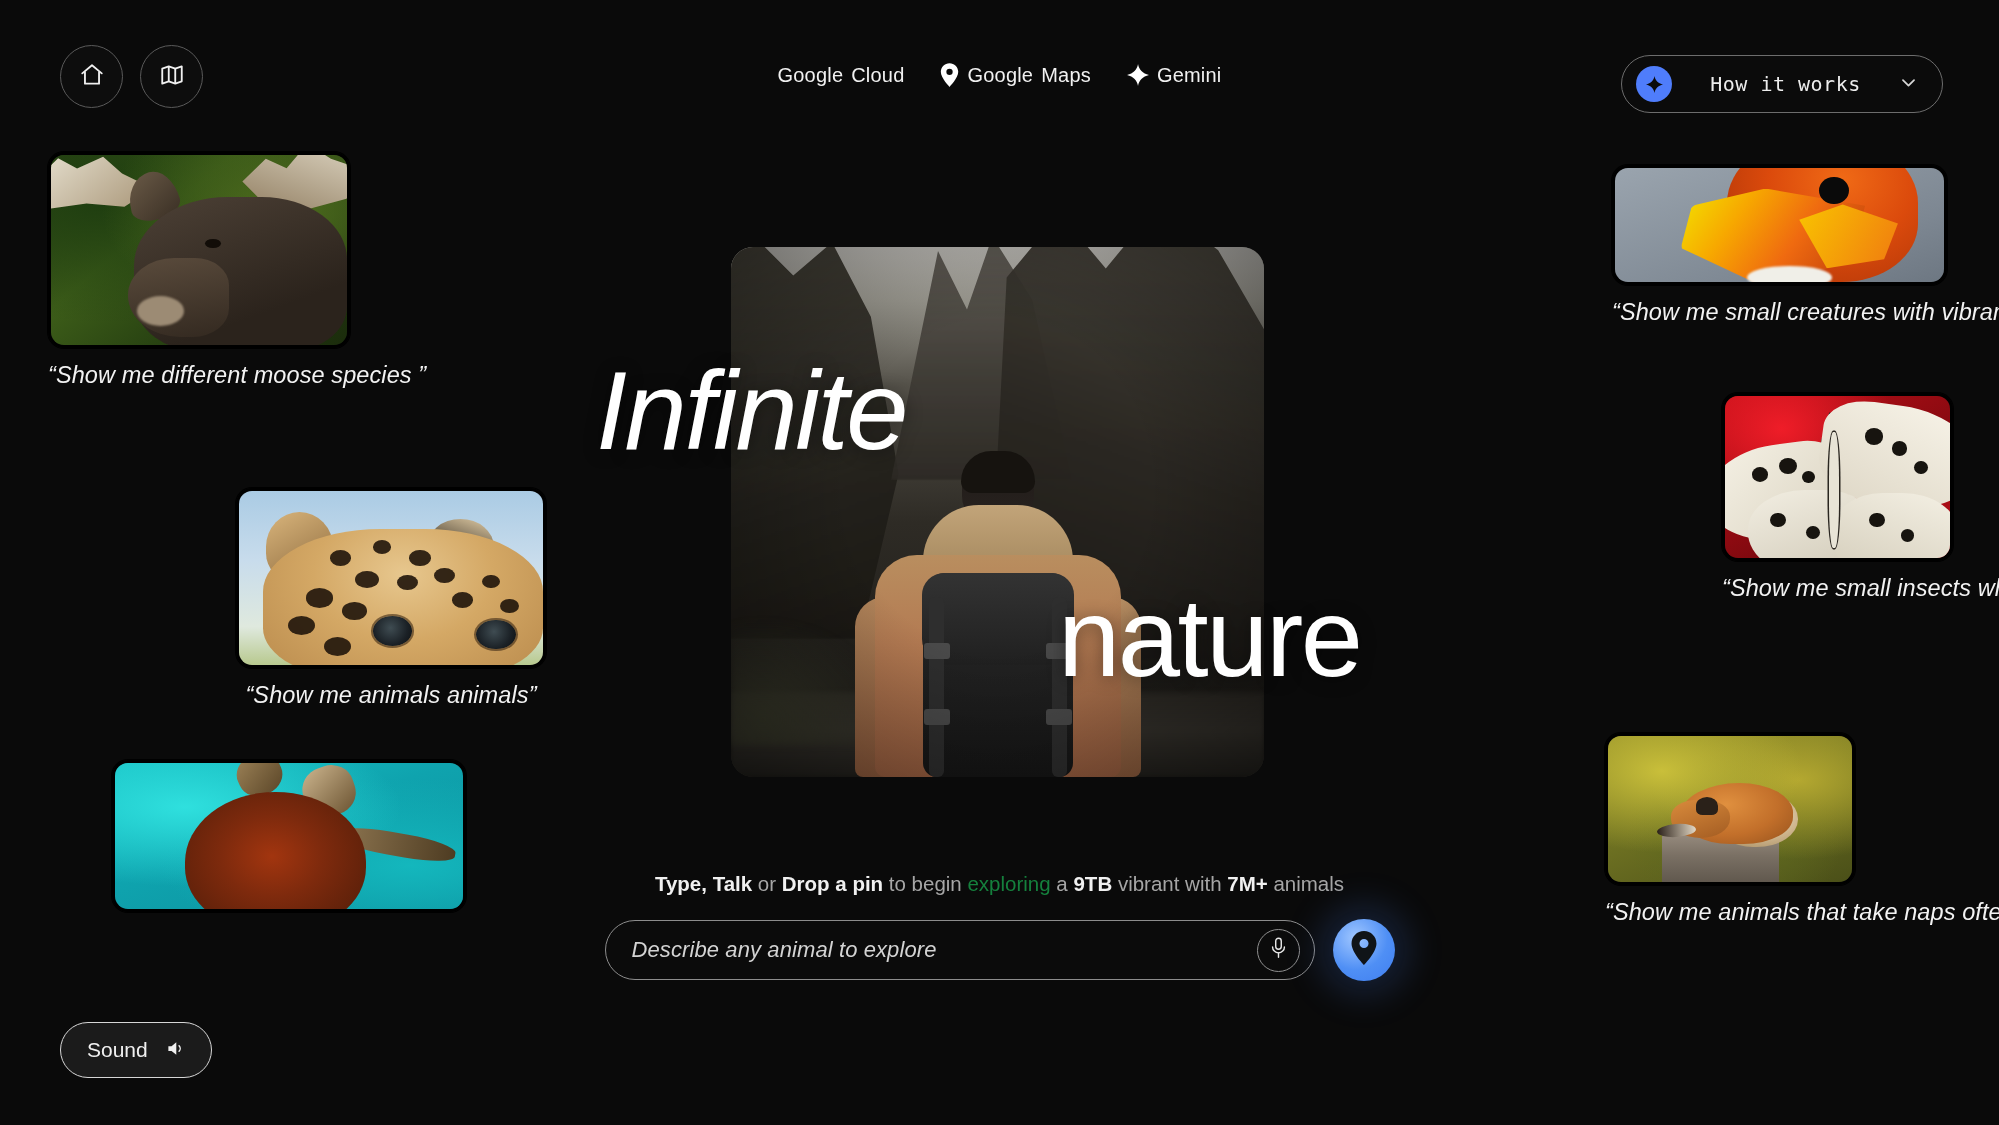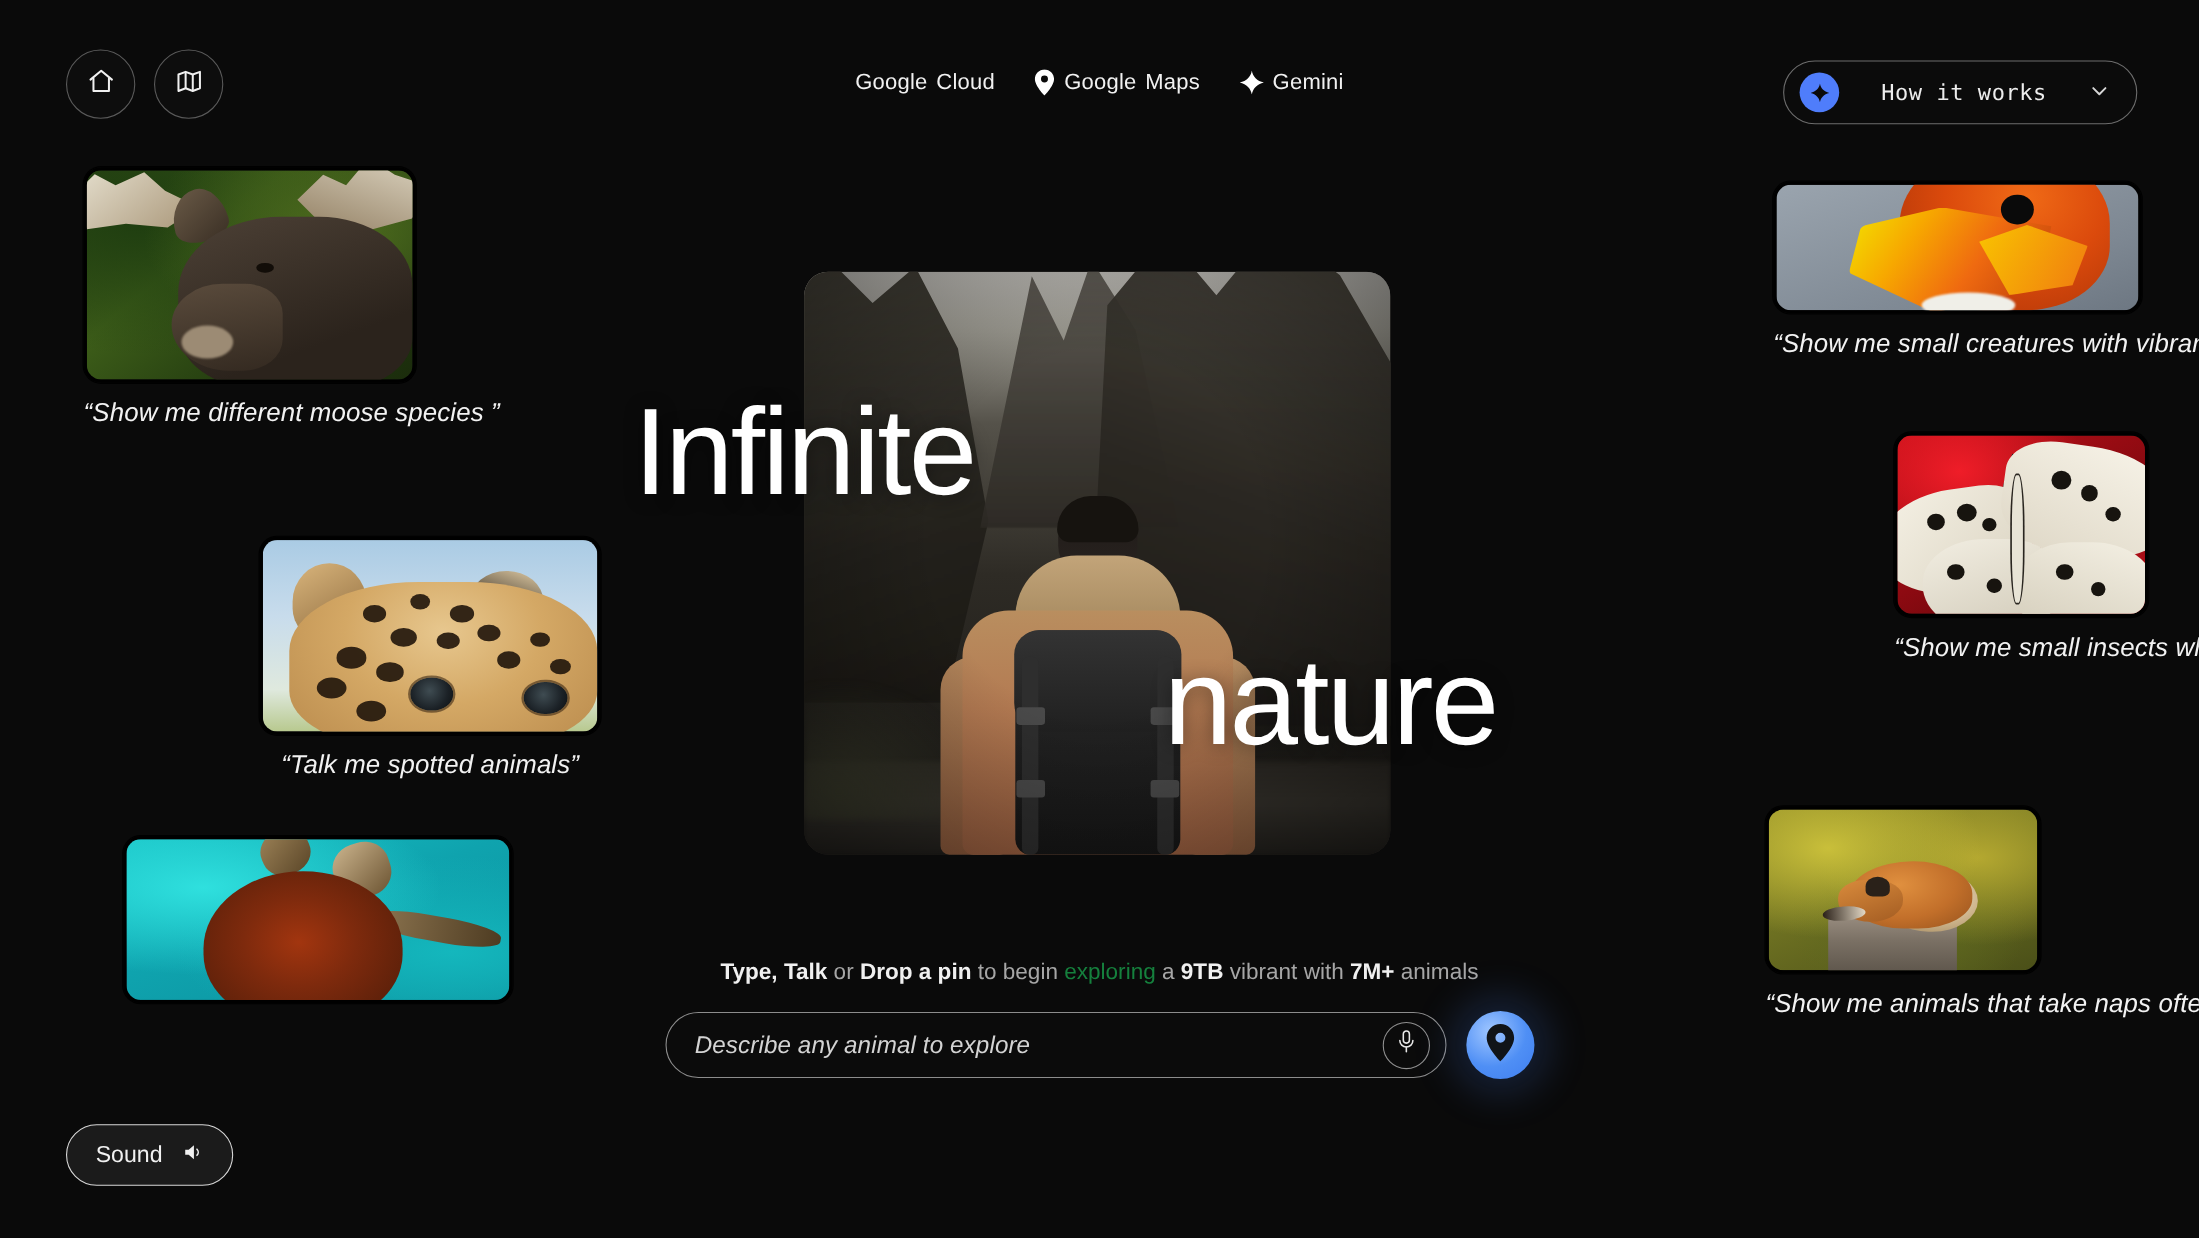--- a/index.html
+++ b/index.html
@@ -104,39 +104,39 @@
   .hk-buckle.l1 { left:71px; top:196px; } .hk-buckle.r1 { right:71px; top:196px; }
   .hk-buckle.l2 { left:71px; top:262px; } .hk-buckle.r2 { right:71px; top:262px; }
   .hero-vignette { position:absolute; inset:0;
     background:radial-gradient(ellipse at 50% 45%, rgba(0,0,0,0) 40%, rgba(0,0,0,.45) 100%); }
 
   .hero-word {
     position:absolute; color:#fff; font-weight:400; letter-spacing:-2.5px;
     font-size:112px; line-height:1; z-index:6; white-space:nowrap;
     text-shadow:0 2px 18px rgba(0,0,0,.45);
   }
-  .hero-word.w1 { left:576px; top:355px; }
+  .hero-word.w1 { left:596px; top:355px;font-style:italic; }
   .hero-word.w2 { left:1058px; top:582px; }
 
   
   .card { position:absolute; }
   .thumb {
     width:100%; border-radius:16px; overflow:hidden; position:relative;
     border:3px solid #000; box-shadow:0 0 0 1px #000;
   }
   .cap {
     color:#f2f2f2; font-style:italic; font-size:23.5px; letter-spacing:.1px;
     margin-top:14px; white-space:nowrap;
   }
   .cap.left  { text-align:left; }
   .cap.right { text-align:right; }
   .cap.center{ text-align:center; }
 
   
-  .c-moose { left:48px; top:152px; width:302px;margin-left:28px; }
+  .c-moose { left:48px; top:152px; width:302px; }
   .c-moose .thumb { height:196px; }
   .ph-moose { position:absolute; inset:0; background:
       radial-gradient(ellipse at 78% 30%, #4e6c1e 0%, rgba(78,108,30,0) 55%),
       radial-gradient(ellipse at 18% 22%, #1e3d10 0%, rgba(30,61,16,0) 60%),
       linear-gradient(140deg,#2c4714 0%,#3d5d19 35%,#233c10 70%,#1b2c0c 100%); }
   .moose-body { position:absolute; left:28%; top:22%; width:72%; height:82%;
     border-radius:44% 40% 30% 34%; background:linear-gradient(160deg,#4d4136,#2b231c 70%); filter:blur(.4px); }
   .moose-snout { position:absolute; left:26%; top:54%; width:34%; height:42%;
     border-radius:46% 34% 36% 52%; background:linear-gradient(170deg,#5a4b3c,#332920); }
   .moose-nose { position:absolute; left:29%; top:74%; width:16%; height:16%;
@@ -432,21 +432,21 @@
       <div class="spot" style="left:22%;top:56%;width:9%;height:11%"></div>
       <div class="spot" style="left:34%;top:64%;width:8%;height:10%"></div>
       <div class="spot" style="left:16%;top:72%;width:9%;height:11%"></div>
       <div class="spot" style="left:28%;top:84%;width:9%;height:11%"></div>
       <div class="spot" style="left:70%;top:58%;width:7%;height:9%"></div>
       <div class="spot" style="left:80%;top:48%;width:6%;height:8%"></div>
       <div class="spot" style="left:86%;top:62%;width:6%;height:8%"></div>
       <div class="lp-eyeL"></div>
         <div class="lp-eyeR"></div>
     </div>
-    <div class="cap center">“Talk me spotted animals”</div>
+    <div class="cap center">“Show me animals animals”</div>
   </div>
 
   <div class="card c-turtle">
     <div class="thumb">
       <div class="ph-turtle"></div>
       <div class="tt-flip1"></div>
       <div class="tt-head"></div>
       <div class="tt-flip2"></div>
       <div class="tt-shell"></div>
     </div>

